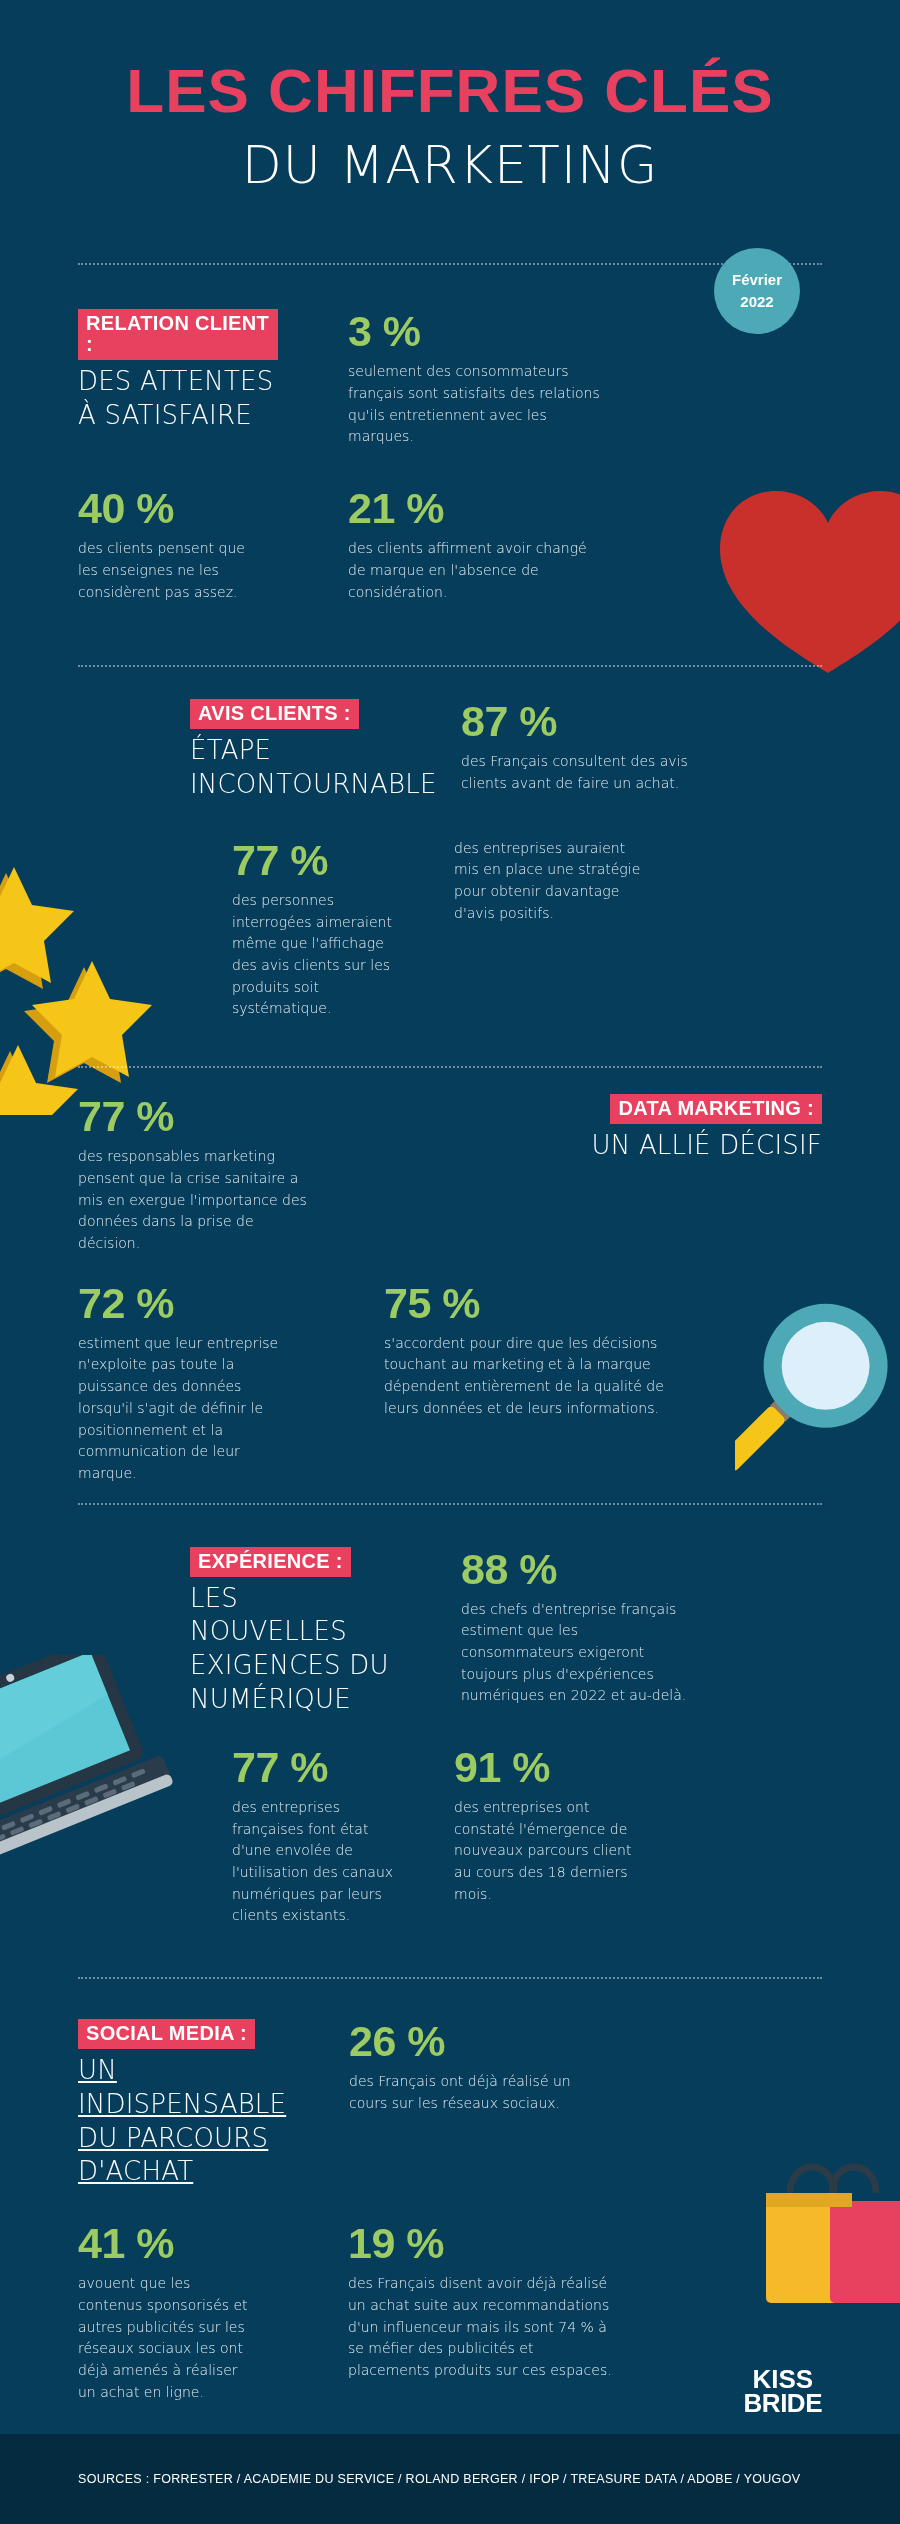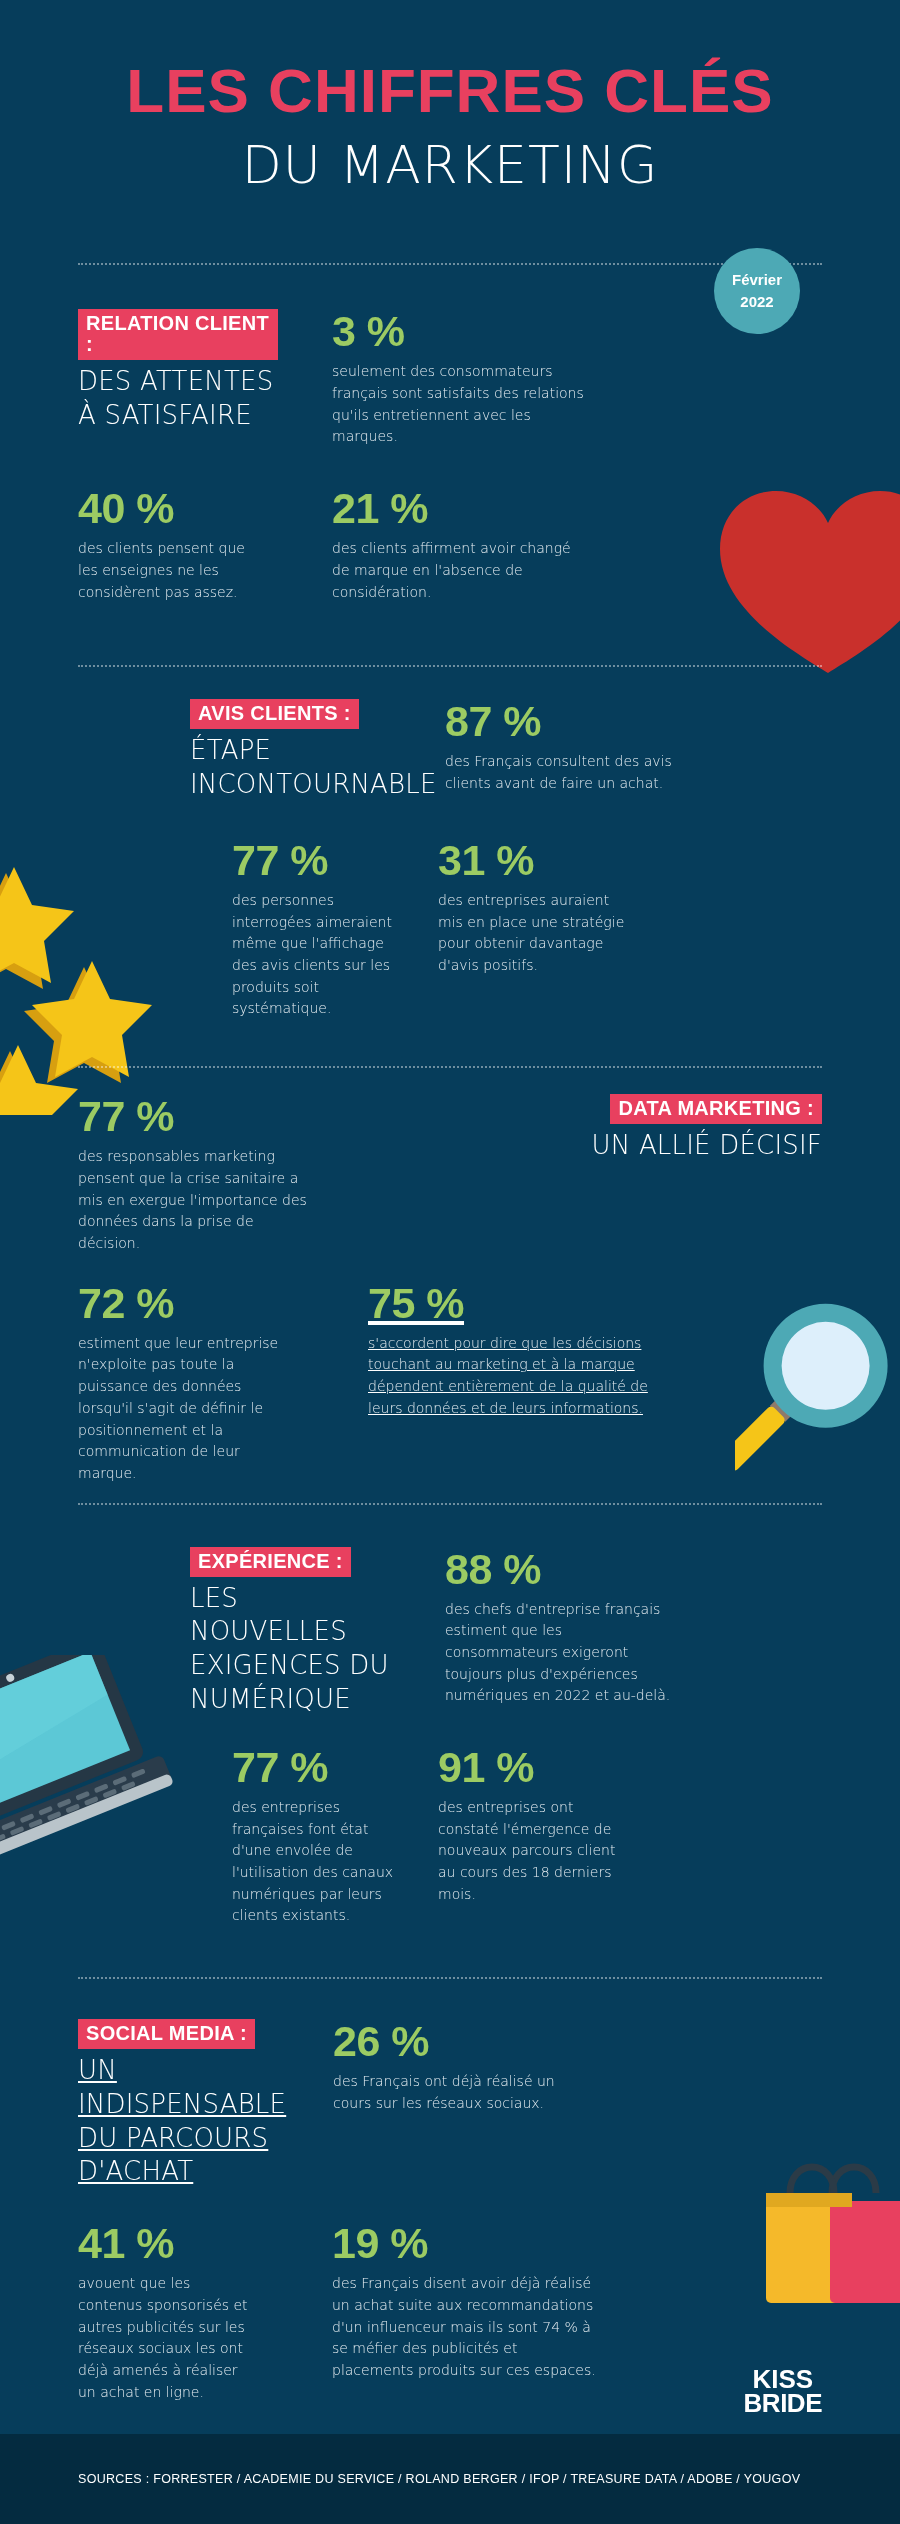--- a/index.html
+++ b/index.html
@@ -60,21 +60,21 @@
   .sec-head.right { text-align:right; }
 
   .stat-num {
     color:#9ccb63; font-weight:bold; font-size:43px;
     line-height:1.05; letter-spacing:-.5px; margin-bottom:7px;
   }
   .stat-txt {
     font-size:14px; line-height:1.55; color:#e7eef2; font-weight:300;
     font-family:"DejaVu Sans", sans-serif;
   }
-  .grid2 { display:flex; gap:26px; }
+  .grid2 { display:flex; gap:42px; }
   .col { flex:1; }
 
   
   .footer-bar {
     position:absolute; left:0; bottom:0; width:900px; height:90px;
     background:#042b40; z-index:7;
     display:flex; align-items:center;
   }
   .sources {
     font-size:12.5px; letter-spacing:.3px; color:#ffffff;
@@ -212,21 +212,20 @@
       <div class="stat-txt" style="max-width:250px;">des Français consultent des avis clients avant de faire un achat.</div>
     </div>
   </div>
 
   <div class="grid2" style="margin-top:36px; padding-left:42px;">
     <div class="col" style="flex:0 0 180px;">
       <div class="stat-num">77 %</div>
       <div class="stat-txt" style="max-width:172px;">des personnes interrogées aimeraient même que l'affichage des avis clients sur les produits soit systématique.</div>
     </div>
     <div class="col" style="padding-left:0;">
-      <div class="stat-num">31 %</div>
       <div class="stat-txt" style="max-width:200px;">des entreprises auraient mis en place une stratégie pour obtenir davantage d'avis positifs.</div>
     </div>
   </div>
 </div>
 
 <div class="sep" style="margin-top:46px;"></div>
 
 <div class="section" style="margin-top:26px;">
   <div class="grid2">
     <div class="col" style="flex:0 0 250px;">
@@ -239,21 +238,21 @@
       </div>
       <div class="sec-title right">UN ALLIÉ DÉCISIF</div>
     </div>
   </div>
 
   <div class="grid2" style="margin-top:26px;">
     <div class="col" style="flex:0 0 250px;">
       <div class="stat-num">72 %</div>
       <div class="stat-txt" style="max-width:215px;">estiment que leur entreprise n'exploite pas toute la puissance des données lorsqu'il s'agit de définir le positionnement et la communication de leur marque.</div>
     </div>
-    <div class="col" style="padding-left:14px;text-decoration:underline;">
+    <div class="col" style="padding-left:14px;">
       <div class="stat-num">75 %</div>
       <div class="stat-txt" style="max-width:290px;">s'accordent pour dire que les décisions touchant au marketing et à la marque dépendent entièrement de la qualité de leurs données et de leurs informations.</div>
     </div>
   </div>
 </div>
 
 <div class="sep" style="margin-top:18px;"></div>
 
 <div class="section" style="margin-top:42px; padding-left:190px;">
   <div class="grid2">

